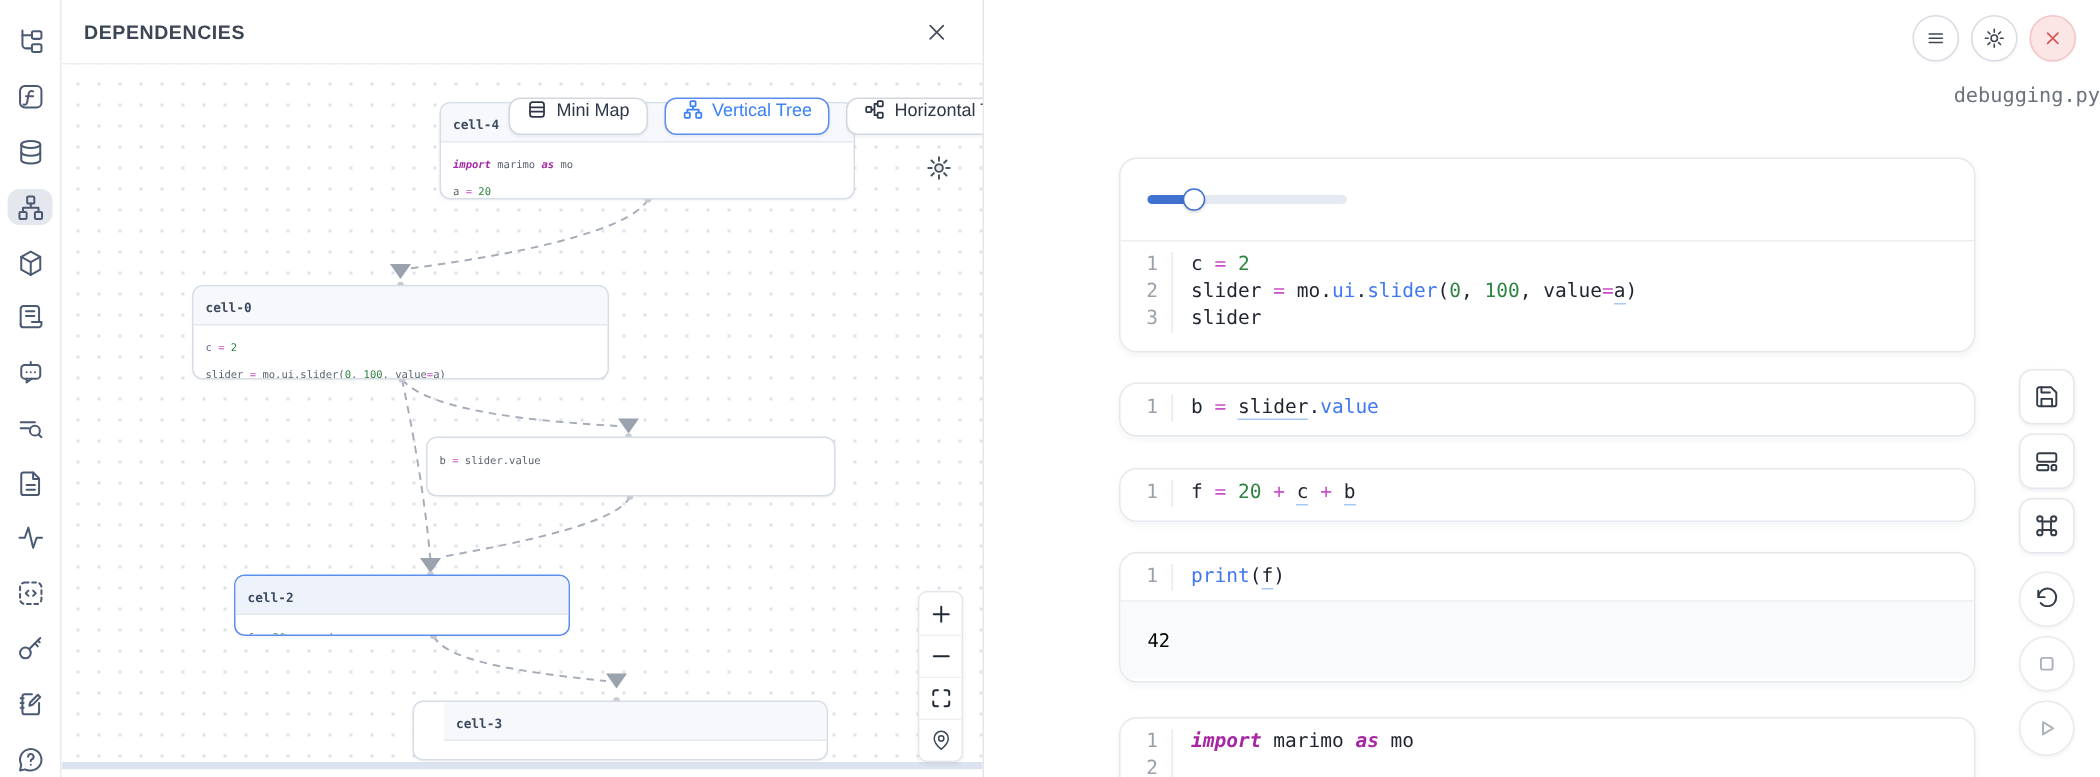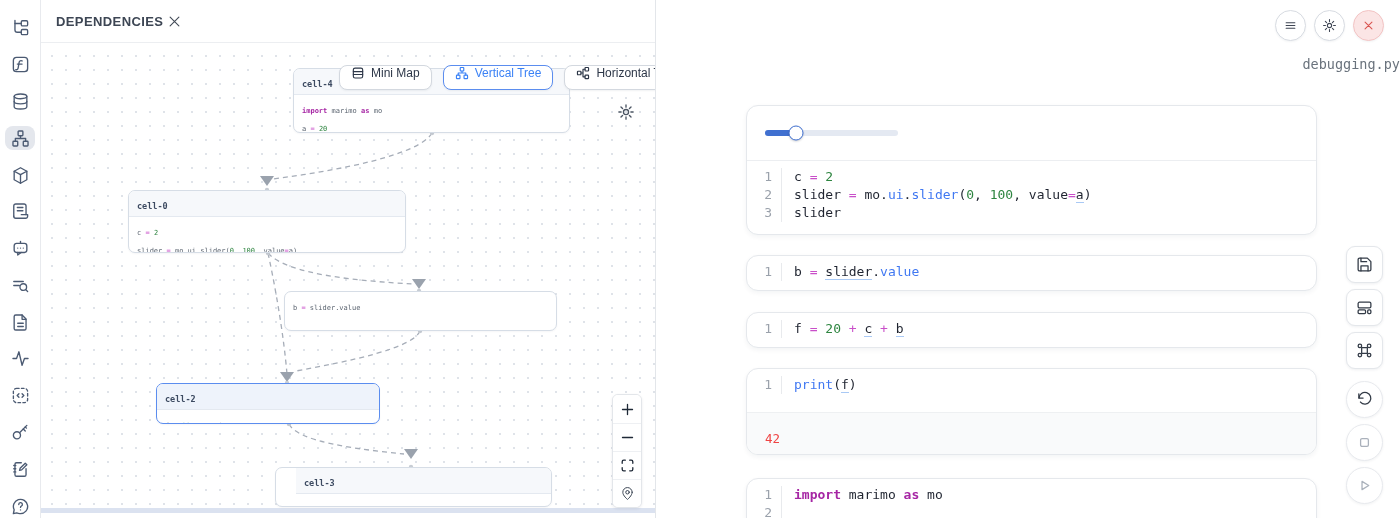--- a/index.html
+++ b/index.html
@@ -13,21 +13,21 @@
     padding-top:16px; gap:13px; z-index:30; }
   .rail-item { width:30px; height:30px; border-radius:8px; display:flex; align-items:center;
     justify-content:center; color:#4b5a72; cursor:pointer; }
   .rail-item.active { background:#e4e7ed; }
   .rail-item svg { width:19px; height:19px; stroke:#4b5a72; stroke-width:1.7; fill:none;
     stroke-linecap:round; stroke-linejoin:round; }
 
   
   .dep-panel { position:absolute; left:41px; top:0; width:615px; height:518px; background:#fff;
     border-right:1px solid #e3e6ea; z-index:10; }
-  .dep-header { height:43px; display:flex; align-items:center; justify-content:flex-start;
+  .dep-header { height:43px; display:flex; align-items:center; justify-content:space-between;
     padding:0 20px 0 15px; border-bottom:1px solid #eceef1; }
   .dep-title { font-size:13px; font-weight:bold; letter-spacing:.4px; color:#3d4654; }
   .dep-close { width:22px; height:22px; display:flex; align-items:center; justify-content:center;
     cursor:pointer; }
   .dep-close svg { width:15px; height:15px; stroke:#444c58; stroke-width:1.8; fill:none; stroke-linecap:round; }
   .graph { position:absolute; left:0; top:43px; width:614px; height:470px; overflow:hidden;
     background-image:radial-gradient(#dfe3e9 1px, transparent 1.3px); background-size:14px 14px;
     background-position:4px 6px; }
   .panel-bottom-strip { position:absolute; left:0; bottom:0; width:614px; height:5px; background:#dbe2f0; }
 
@@ -103,25 +103,25 @@
   .editor { padding:7px 0 6px; }
   .crow { display:flex; align-items:stretch; }
   .editor .ln { flex:0 0 35px; text-align:right; padding-right:9px;
     font-family:"DejaVu Sans Mono", monospace; font-size:13px; line-height:18px; color:#9aa1ab;
     border-right:1px solid #e8eaed; user-select:none; }
   .editor .ctext { font-family:"DejaVu Sans Mono", monospace; font-size:13px; line-height:18px;
     padding-left:12px; white-space:pre; color:#1f2430; min-height:18px; }
 
   .console-out { border-top:1px solid #eef0f2; background:#f9fafb; height:52px;
     display:flex; align-items:center; padding-left:18px;
-    font-family:"DejaVu Sans Mono", monospace; font-size:12.5px; color:#ef4444;margin-top:12px; }
+    font-family:"DejaVu Sans Mono", monospace; font-size:12.5px; color:#000000; }
 
   
   .tk-pl { color:inherit; }
-  .tk-kw { color:#a626a4; font-weight:bold; }
+  .tk-kw { color:#a626a4; font-weight:bold;font-style:italic; }
   .tk-op { color:#c94fc9; }
   .tk-num { color:#2e8540; }
   .tk-fn { color:#4078f2; }
   .tk-u  { border-bottom:1.5px solid #a9c9f5; }
   .gnode .tk-kw { font-weight:bold; }
 
   
   .side-actions { position:absolute; left:1346px; top:246px; width:37px; z-index:20; }
   .sa-sq { position:absolute; left:0; width:37px; height:37px; background:#fff; border:1px solid #e4e7eb;
     border-radius:9px; display:flex; align-items:center; justify-content:center;

